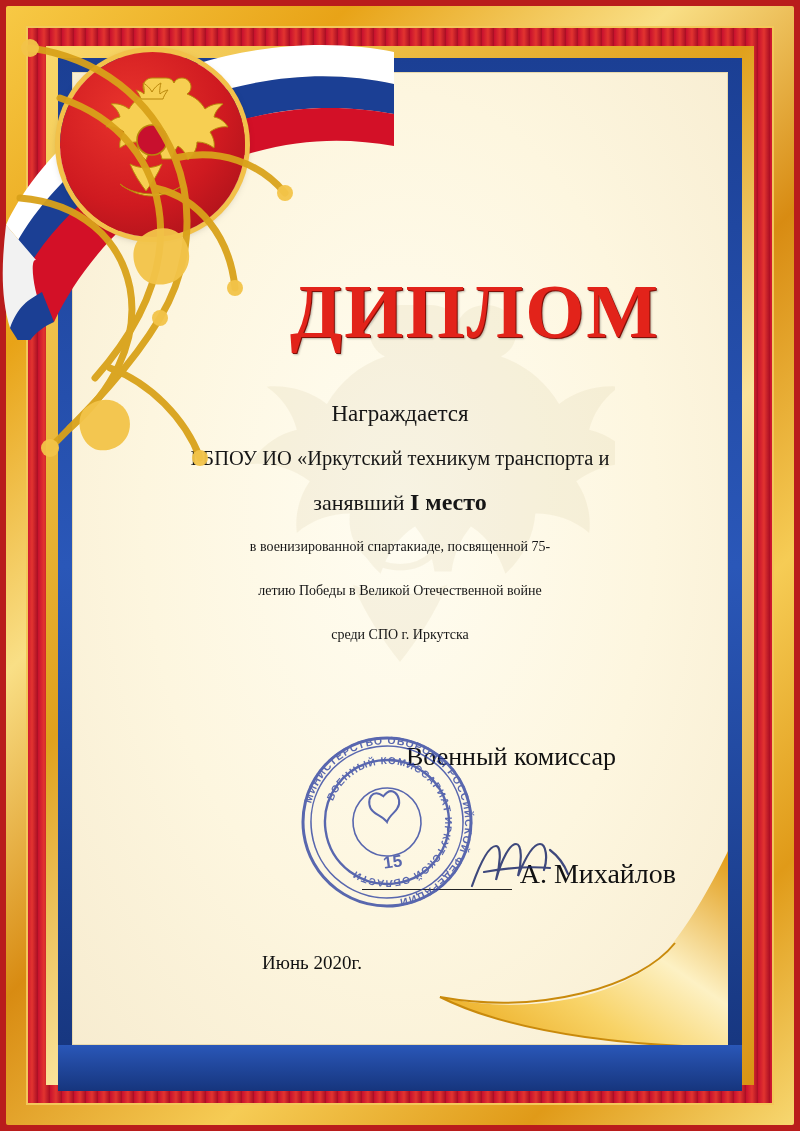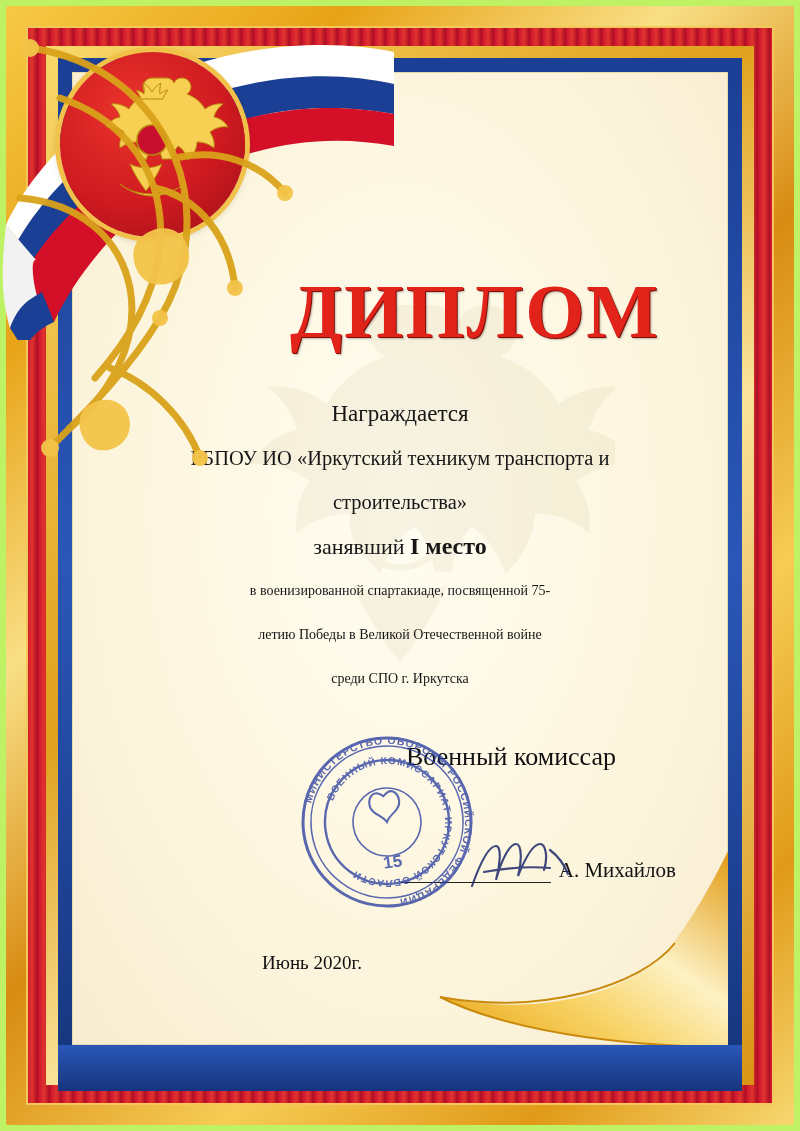--- a/index.html
+++ b/index.html
@@ -11,21 +11,21 @@
     width: 800px;
     height: 1131px;
     font-family: "Liberation Serif", serif;
     overflow: hidden;
   }
 
   .page {
     position: relative;
     width: 800px;
     height: 1131px;
-    background: #bef264;
+    background: #b91c1c;
   }
 
   
   .border-outer {
     position: absolute;
     left: 6px; top: 6px; right: 6px; bottom: 6px;
     background:
       linear-gradient(135deg,#f7c945 0%, #e8a317 18%, #f9df86 35%, #d88b12 52%, #f6cc55 70%, #e09a18 86%, #f7d770 100%);
     border-radius: 2px;
   }
@@ -142,21 +142,21 @@
   }
   .sign-name-row {
     position: absolute;
     right: 52px;
     top: 786px;
     width: 360px;
     display: flex;
     align-items: flex-end;
     justify-content: flex-end;
     gap: 8px;
-    font-size: 21px;
+    font-size: 28px;
     color: #111;
   }
   .sign-line {
     flex: 0 0 150px;
     border-bottom: 1.5px solid #222;
     height: 20px;
   }
   .date {
     position: absolute;
     left: 190px;
@@ -218,21 +218,20 @@
       </g>
     </svg>
 
     <div class="content">
 
       <div class="title">ДИПЛОМ</div>
 
       <div class="body-text">
         <div class="line-awarded">Награждается</div>
         <div class="line-org">ГБПОУ ИО «Иркутский техникум транспорта и</div>
-        <div class="line-org">строительства»</div>
         <div class="line-place">
           <span>занявший</span>
           <b>I место</b>
         </div>
         <div class="line-event">в военизированной спартакиаде, посвященной 75-</div>
         <div class="line-event">летию Победы в Великой Отечественной войне</div>
         <div class="line-event">среди СПО г. Иркутска</div>
       </div>
 
       <div class="sign-block">

